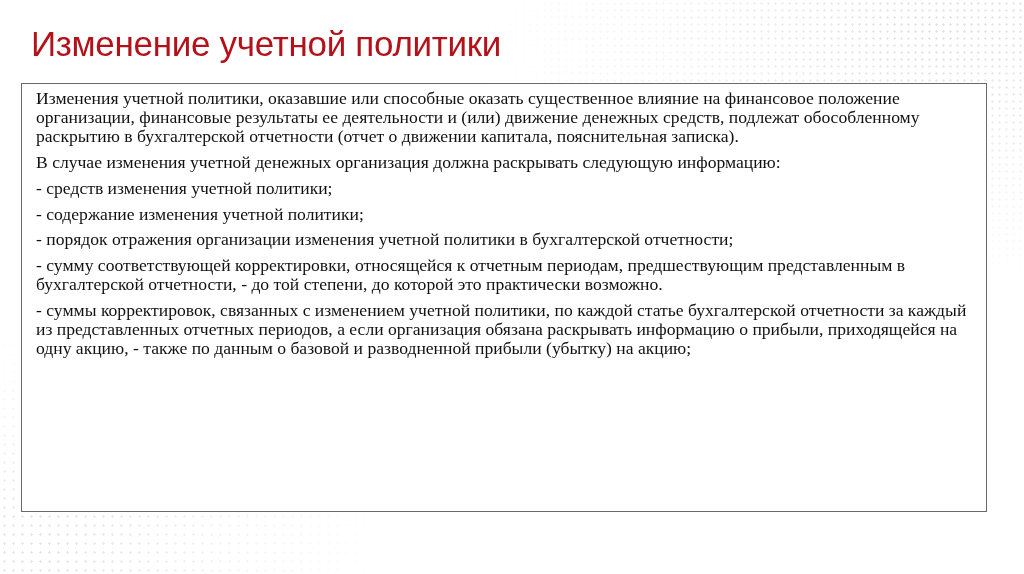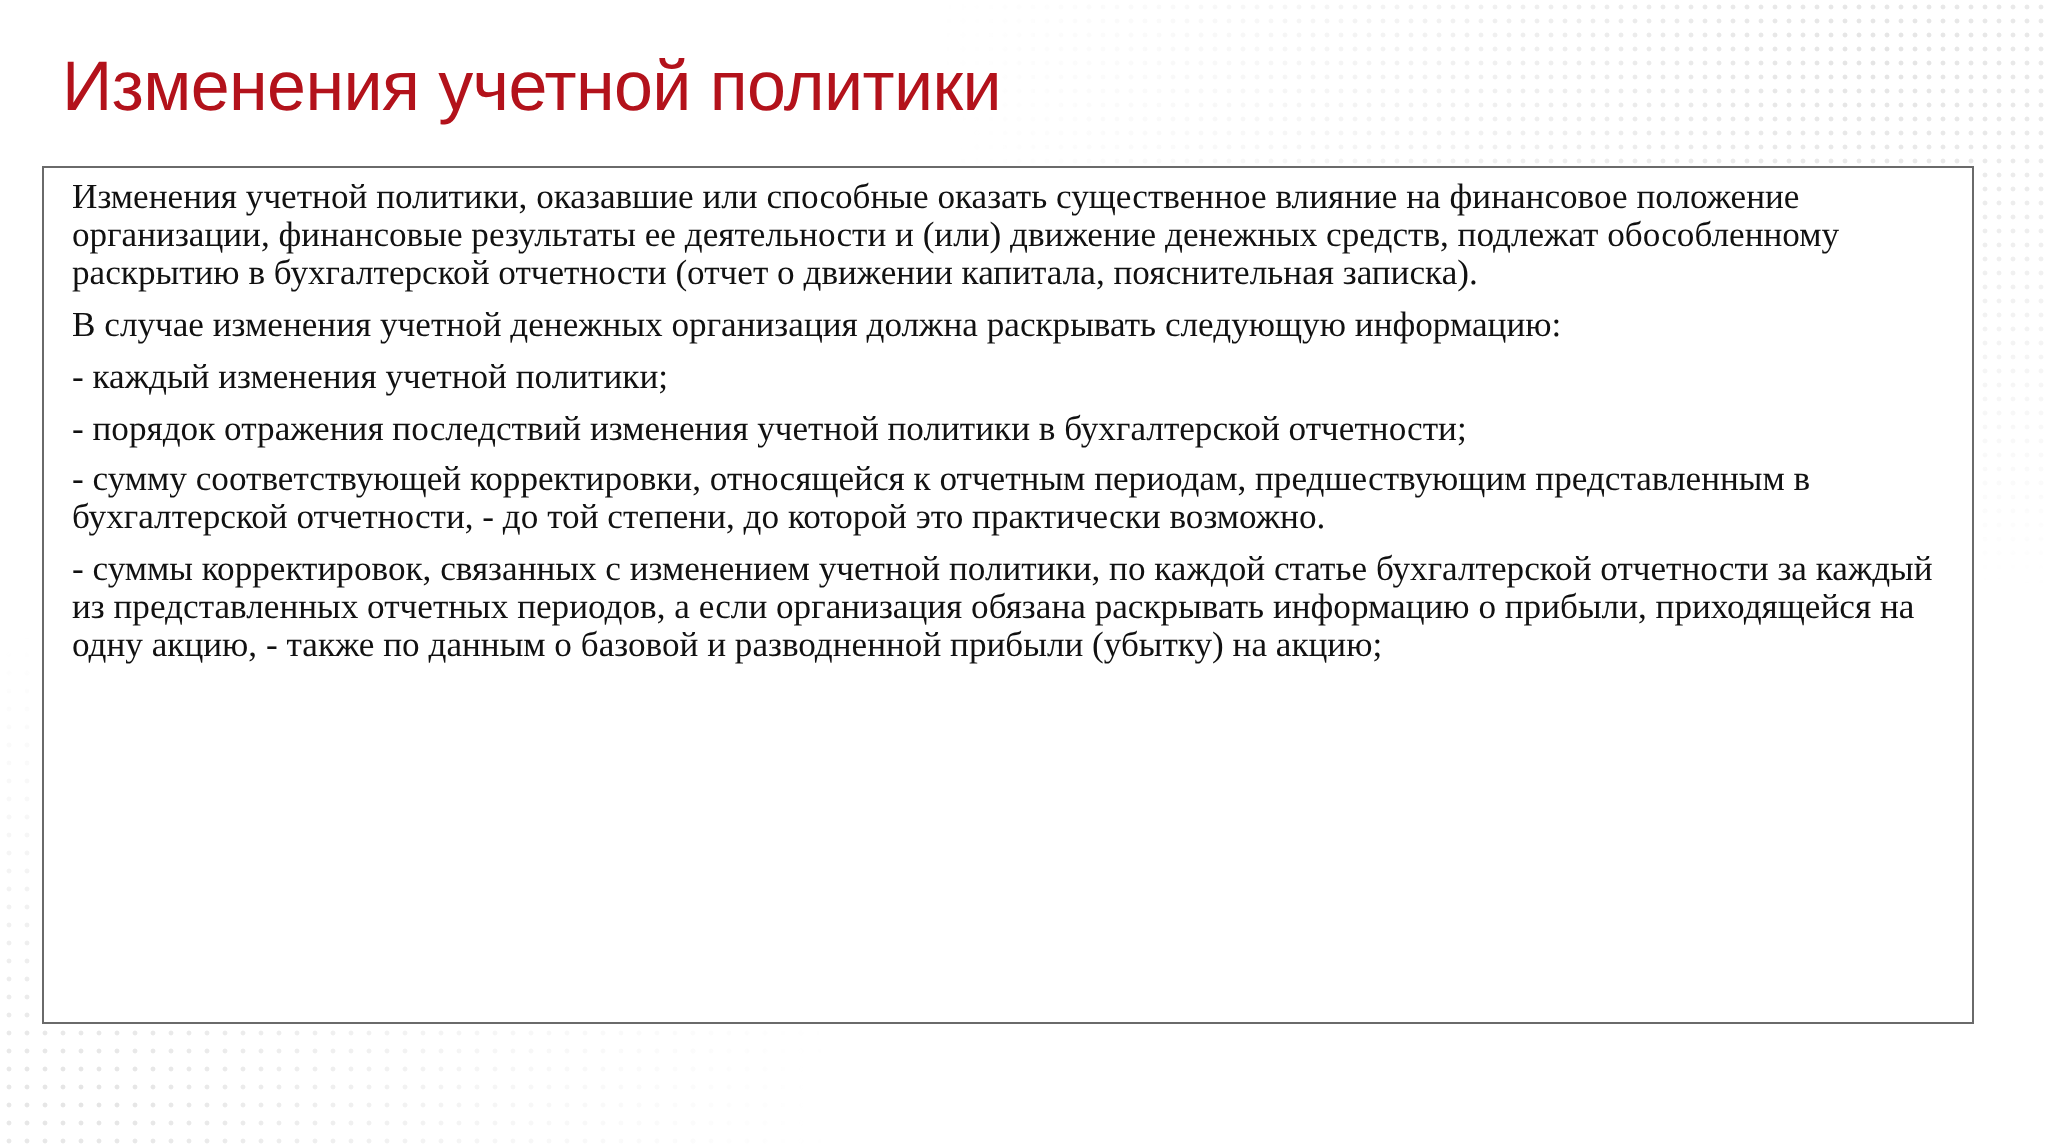--- a/index.html
+++ b/index.html
@@ -45,22 +45,23 @@
     line-height: 18.9px;
   }
   .para { margin: 0 0 7px 0; }
 </style>
 </head>
 <body>
 
 <div class="bg-dots-tr"></div>
 <div class="bg-dots-bl"></div>
 
-<h1 class="title">Изменения учетной политики</h1>
+<h1 class="title">Изменение учетной политики</h1>
 
 <div class="content-box">
   <p class="para">Изменения учетной политики, оказавшие или способные оказать существенное влияние на финансовое положение организации, финансовые результаты ее деятельности и (или) движение денежных средств, подлежат обособленному раскрытию в бухгалтерской отчетности (отчет о движении капитала, пояснительная записка).</p>
   <p class="para">В случае изменения учетной денежных организация должна раскрывать следующую информацию:</p>
-  <p class="para">- каждый изменения учетной политики;</p>
-  <p class="para">- порядок отражения последствий изменения учетной политики в бухгалтерской отчетности;</p>
+  <p class="para">- средств изменения учетной политики;</p>
+  <p class="para">- содержание изменения учетной политики;</p>
+  <p class="para">- порядок отражения организации изменения учетной политики в бухгалтерской отчетности;</p>
   <p class="para">- сумму соответствующей корректировки, относящейся к отчетным периодам, предшествующим представленным в бухгалтерской отчетности, - до той степени, до которой это практически возможно.</p>
   <p class="para">- суммы корректировок, связанных с изменением учетной политики, по каждой статье бухгалтерской отчетности за каждый из представленных отчетных периодов, а если организация обязана раскрывать информацию о прибыли, приходящейся на одну акцию, - также по данным о базовой и разводненной прибыли (убытку) на акцию;</p>
 </div>
 
 </body></html>

